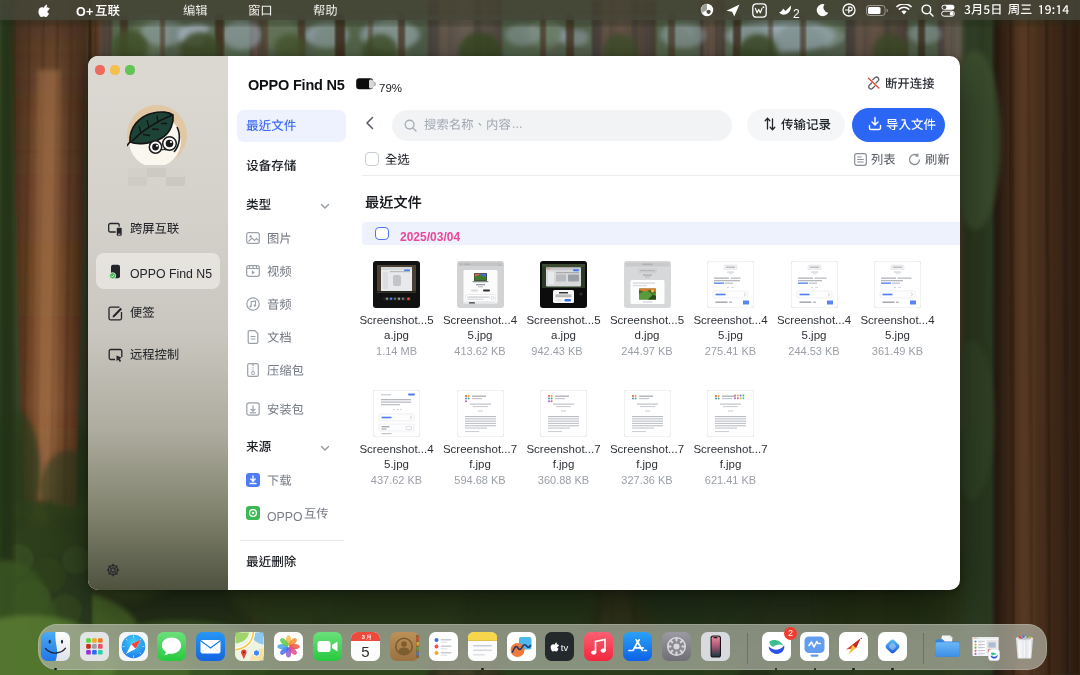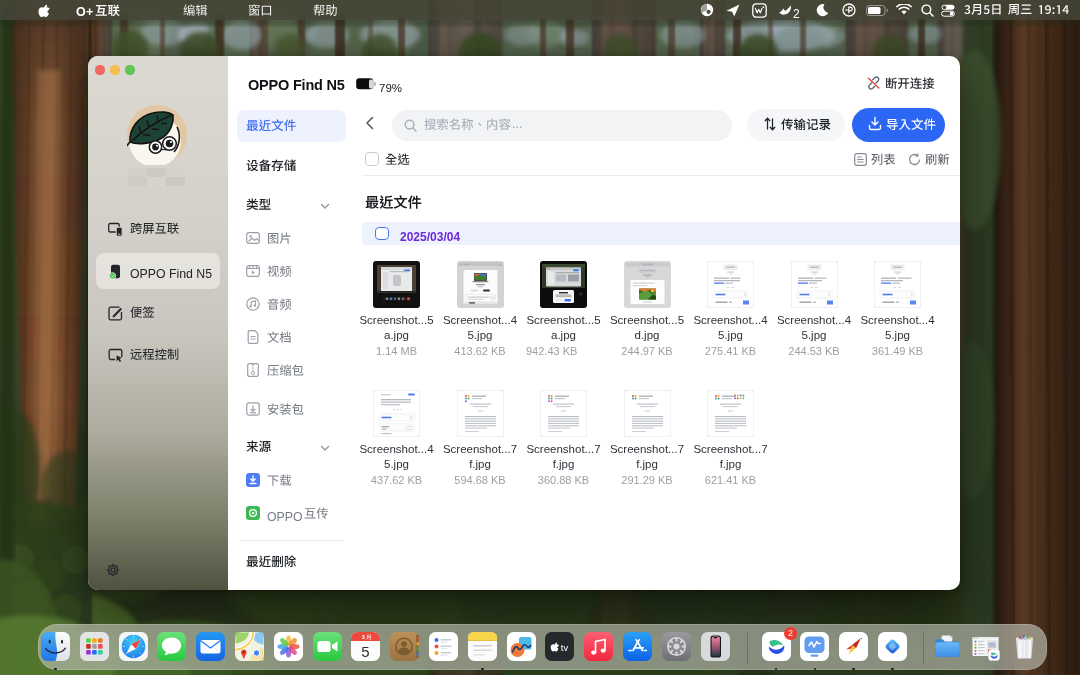--- a/index.html
+++ b/index.html
@@ -607,21 +607,21 @@
       </svg>
     </div>
     <div class="abs" style="left:274px;top:119px;width:671px;height:1px;background:#ededf0"></div>
     <div style="position:absolute;left:277px;top:139px;">
       <svg width="56.8" height="16" viewBox="0 0 56.8 16">
         <path fill="#17191d" d="M0.8 5.8Q0.8 5.8 1.3 5.8Q1.8 5.8 2.7 5.8Q3.6 5.8 4.8 5.8Q5.9 5.8 7.1 5.8Q8.3 5.8 9.4 5.8Q10.5 5.8 11.4 5.8Q12.3 5.8 12.9 5.8Q13.4 5.8 13.4 5.8Q13.4 5.8 13.4 6Q13.4 6.2 13.4 6.4Q13.4 6.7 13.4 6.9Q13.4 7 13.4 7Q13.4 7 12.9 7Q12.3 7 11.4 7Q10.5 7 9.4 7Q8.3 7 7.1 7Q5.9 7 4.8 7Q3.6 7 2.7 7Q1.8 7 1.3 7Q0.8 7 0.8 7Q0.8 7 0.8 6.9Q0.8 6.7 0.8 6.4Q0.8 6.2 0.8 6Q0.8 5.8 0.8 5.8ZM7.3 7.7Q7.3 7.7 7.7 7.7Q8 7.7 8.6 7.7Q9.1 7.7 9.7 7.7Q10.3 7.7 10.9 7.7Q11.4 7.7 11.7 7.7Q12.1 7.7 12.1 7.7Q12.1 7.7 12.1 7.9Q12.1 8 12.1 8.3Q12.1 8.5 12.1 8.7Q12.1 8.8 12.1 8.8Q12.1 8.8 11.7 8.8Q11.4 8.8 10.9 8.8Q10.3 8.8 9.7 8.8Q9.1 8.8 8.6 8.8Q8 8.8 7.7 8.8Q7.3 8.8 7.3 8.8Q7.3 8.8 7.3 8.7Q7.3 8.5 7.3 8.3Q7.3 8 7.3 7.9Q7.3 7.7 7.3 7.7ZM2.9 7.7Q2.9 7.7 3.1 7.7Q3.3 7.7 3.7 7.7Q4.1 7.7 4.5 7.7Q4.9 7.7 5.3 7.7Q5.7 7.7 5.9 7.7Q6.2 7.7 6.2 7.7Q6.2 7.7 6.2 7.9Q6.2 8 6.2 8.3Q6.2 8.5 6.2 8.7Q6.2 8.8 6.2 8.8Q6.2 8.8 5.9 8.8Q5.7 8.8 5.3 8.8Q4.9 8.8 4.5 8.8Q4.1 8.8 3.7 8.8Q3.3 8.8 3.1 8.8Q2.9 8.8 2.9 8.8Q2.9 8.8 2.9 8.7Q2.9 8.5 2.9 8.3Q2.9 8 2.9 7.9Q2.9 7.7 2.9 7.7ZM2.9 9.5Q2.9 9.5 3.1 9.5Q3.3 9.5 3.7 9.5Q4.1 9.5 4.5 9.5Q4.9 9.5 5.3 9.5Q5.7 9.5 5.9 9.5Q6.2 9.5 6.2 9.5Q6.2 9.5 6.2 9.6Q6.2 9.8 6.2 10Q6.2 10.2 6.2 10.4Q6.2 10.6 6.2 10.6Q6.2 10.6 5.9 10.6Q5.7 10.6 5.3 10.6Q4.9 10.6 4.5 10.6Q4.1 10.6 3.7 10.6Q3.3 10.6 3.1 10.6Q2.9 10.6 2.9 10.6Q2.9 10.6 2.9 10.4Q2.9 10.2 2.9 10Q2.9 9.8 2.9 9.6Q2.9 9.5 2.9 9.5ZM8.9 8.4Q9.5 9.9 10.8 10.9Q12 12 13.8 12.4Q13.6 12.6 13.3 13Q13.1 13.3 12.9 13.6Q11 13 9.7 11.8Q8.4 10.5 7.7 8.7Q7.7 8.7 7.9 8.7Q8 8.6 8.3 8.6Q8.5 8.5 8.7 8.5Q8.9 8.4 8.9 8.4ZM11.6 7.7Q11.6 7.7 11.8 7.7Q11.9 7.7 11.9 7.7Q11.9 7.7 12 7.7Q12.2 7.6 12.2 7.6Q12.2 7.6 12.3 7.7Q12.4 7.7 12.6 7.8Q12.8 7.9 13 7.9Q13.1 8 13.1 8Q12.7 9.5 11.9 10.6Q11.1 11.7 10 12.5Q8.9 13.2 7.6 13.7Q7.5 13.4 7.3 13.1Q7 12.7 6.8 12.5Q7.6 12.2 8.4 11.8Q9.2 11.4 9.8 10.8Q10.4 10.2 10.9 9.5Q11.4 8.7 11.6 7.9Q11.6 7.9 11.6 7.8Q11.6 7.7 11.6 7.7ZM0.6 11.7Q1.4 11.6 2.3 11.5Q3.3 11.4 4.3 11.3Q5.4 11.2 6.4 11.1Q6.4 11.1 6.4 11.3Q6.4 11.5 6.4 11.7Q6.4 12 6.4 12.1Q6.5 12.3 6.5 12.3Q4.9 12.5 3.4 12.7Q1.9 12.9 0.7 13Q0.7 13 0.7 12.8Q0.7 12.6 0.7 12.3Q0.7 12.1 0.6 11.9Q0.6 11.7 0.6 11.7ZM5.4 6.2Q5.4 6.2 5.6 6.2Q5.9 6.2 6.1 6.2Q6.4 6.2 6.6 6.2Q6.8 6.2 6.8 6.2Q6.8 6.2 6.8 6.6Q6.8 7 6.8 7.7Q6.8 8.4 6.8 9.2Q6.8 10 6.8 10.8Q6.8 11.6 6.8 12.2Q6.8 12.9 6.8 13.3Q6.8 13.7 6.8 13.7Q6.8 13.7 6.6 13.7Q6.4 13.7 6.1 13.7Q5.9 13.7 5.6 13.7Q5.4 13.7 5.4 13.7Q5.4 13.7 5.4 13.3Q5.4 12.9 5.4 12.2Q5.4 11.6 5.4 10.8Q5.4 10 5.4 9.2Q5.4 8.4 5.4 7.7Q5.4 7 5.4 6.6Q5.4 6.2 5.4 6.2ZM1.9 6.2Q1.9 6.2 2.1 6.2Q2.3 6.2 2.6 6.2Q2.9 6.2 3.1 6.2Q3.3 6.2 3.3 6.2Q3.3 6.2 3.3 6.7Q3.3 7.1 3.3 7.8Q3.3 8.4 3.3 9.2Q3.3 9.9 3.3 10.6Q3.3 11.3 3.3 11.7Q3.3 12.1 3.3 12.1Q3.3 12.1 3.1 12.1Q2.9 12.1 2.6 12.1Q2.3 12.1 2.1 12.1Q1.9 12.1 1.9 12.1Q1.9 12.1 1.9 11.7Q1.9 11.3 1.9 10.6Q1.9 9.9 1.9 9.2Q1.9 8.4 1.9 7.8Q1.9 7.1 1.9 6.7Q1.9 6.2 1.9 6.2ZM4.3 2.6Q4.3 2.6 4.6 2.6Q4.9 2.6 5.4 2.6Q5.9 2.6 6.5 2.6Q7.1 2.6 7.7 2.6Q8.3 2.6 8.8 2.6Q9.3 2.6 9.6 2.6Q9.9 2.6 9.9 2.6Q9.9 2.6 9.9 2.7Q9.9 2.9 9.9 3.1Q9.9 3.3 9.9 3.4Q9.9 3.6 9.9 3.6Q9.9 3.6 9.6 3.6Q9.3 3.6 8.8 3.6Q8.3 3.6 7.7 3.6Q7.1 3.6 6.5 3.6Q5.9 3.6 5.4 3.6Q4.9 3.6 4.6 3.6Q4.3 3.6 4.3 3.6Q4.3 3.6 4.3 3.4Q4.3 3.3 4.3 3.1Q4.3 2.9 4.3 2.7Q4.3 2.6 4.3 2.6ZM4.3 4.2Q4.3 4.2 4.6 4.2Q4.9 4.2 5.4 4.2Q5.9 4.2 6.5 4.2Q7.1 4.2 7.7 4.2Q8.3 4.2 8.8 4.2Q9.3 4.2 9.6 4.2Q9.9 4.2 9.9 4.2Q9.9 4.2 9.9 4.3Q9.9 4.5 9.9 4.7Q9.9 4.9 9.9 5Q9.9 5.2 9.9 5.2Q9.9 5.2 9.6 5.2Q9.3 5.2 8.8 5.2Q8.3 5.2 7.7 5.2Q7.1 5.2 6.5 5.2Q5.9 5.2 5.4 5.2Q4.9 5.2 4.6 5.2Q4.3 5.2 4.3 5.2Q4.3 5.2 4.3 5Q4.3 4.9 4.3 4.7Q4.3 4.5 4.3 4.3Q4.3 4.2 4.3 4.2ZM2.3 0.9Q2.3 0.9 2.8 0.9Q3.2 0.9 3.9 0.9Q4.6 0.9 5.4 0.9Q6.3 0.9 7.2 0.9Q8.2 0.9 9 0.9Q9.9 0.9 10.6 0.9Q11.3 0.9 11.7 0.9Q12.1 0.9 12.1 0.9Q12.1 0.9 12.1 1.3Q12.1 1.6 12.1 2.1Q12.1 2.6 12.1 3.2Q12.1 3.8 12.1 4.3Q12.1 4.8 12.1 5.1Q12.1 5.4 12.1 5.4Q12.1 5.4 11.9 5.4Q11.8 5.4 11.6 5.4Q11.3 5.4 11.1 5.4Q10.9 5.4 10.7 5.4Q10.6 5.4 10.6 5.4Q10.6 5.4 10.6 5.2Q10.6 5 10.6 4.6Q10.6 4.2 10.6 3.8Q10.6 3.3 10.6 2.9Q10.6 2.5 10.6 2.3Q10.6 2.1 10.6 2.1Q10.6 2.1 10.2 2.1Q9.8 2.1 9.2 2.1Q8.6 2.1 7.9 2.1Q7.2 2.1 6.5 2.1Q5.8 2.1 5.2 2.1Q4.6 2.1 4.2 2.1Q3.8 2.1 3.8 2.1Q3.8 2.1 3.8 2.3Q3.8 2.5 3.8 2.9Q3.8 3.3 3.8 3.7Q3.8 4.2 3.8 4.6Q3.8 5 3.8 5.2Q3.8 5.4 3.8 5.4Q3.8 5.4 3.7 5.4Q3.5 5.4 3.3 5.4Q3.1 5.4 2.9 5.4Q2.6 5.4 2.5 5.4Q2.3 5.4 2.3 5.4Q2.3 5.4 2.3 5.1Q2.3 4.8 2.3 4.3Q2.3 3.8 2.3 3.2Q2.3 2.6 2.3 2.1Q2.3 1.6 2.3 1.3Q2.3 0.9 2.3 0.9Z M15.2 8.4Q15.2 8.4 15.2 8.3Q15.2 8.2 15.2 8Q15.2 7.8 15.2 7.7Q15.2 7.5 15.2 7.5Q15.2 7.5 15.3 7.4Q15.5 7.4 15.6 7.3Q15.7 7.3 15.7 7.3Q15.7 7.3 15.9 7.3Q16.1 7.3 16.4 7.3Q16.7 7.3 17 7.3Q17.3 7.3 17.5 7.3Q17.7 7.3 17.7 7.3Q17.7 7.3 17.7 7.4Q17.7 7.6 17.7 7.8Q17.7 8.1 17.7 8.3Q17.7 8.4 17.7 8.4Q17.7 8.4 17.5 8.4Q17.2 8.4 16.8 8.4Q16.5 8.4 16.1 8.4Q15.7 8.4 15.5 8.4Q15.2 8.4 15.2 8.4ZM15.2 8.4Q15.2 8.4 15.1 8.3Q15.1 8.1 15 7.9Q15 7.7 14.9 7.6Q14.9 7.4 14.9 7.4Q15.2 7.1 15.5 6.6Q15.9 6.1 16.3 5.6Q16.7 5.1 17 4.6Q17.3 4.2 17.5 3.9Q17.5 3.9 17.5 3.9Q17.5 3.8 17.5 3.8Q17.5 3.8 17.6 3.8Q17.7 3.8 17.8 3.7Q17.9 3.7 17.9 3.7Q17.9 3.7 18 3.8Q18.2 3.9 18.4 4Q18.6 4.1 18.7 4.1Q18.9 4.2 18.9 4.2Q18.6 4.5 18.3 5Q17.9 5.5 17.6 6Q17.2 6.5 16.8 7Q16.5 7.5 16.2 7.8Q16.2 7.8 16.1 7.9Q15.9 7.9 15.7 8Q15.5 8.1 15.4 8.2Q15.2 8.4 15.2 8.4ZM14.8 3.8Q14.8 3.8 15.1 3.8Q15.4 3.8 15.9 3.8Q16.3 3.8 16.7 3.8Q17.2 3.8 17.5 3.8Q17.8 3.8 17.8 3.8Q17.8 3.8 17.8 4Q17.8 4.1 17.8 4.4Q17.8 4.6 17.8 4.8Q17.8 5 17.8 5Q17.8 5 17.5 5Q17.2 5 16.7 5Q16.3 5 15.9 5Q15.4 5 15.1 5Q14.8 5 14.8 5Q14.8 5 14.8 4.8Q14.8 4.6 14.8 4.4Q14.8 4.1 14.8 4Q14.8 3.8 14.8 3.8ZM20.8 4.6Q20.8 4.6 21.2 4.6Q21.6 4.6 22.2 4.6Q22.8 4.6 23.5 4.6Q24.3 4.6 25 4.6Q25.7 4.6 26.3 4.6Q27 4.6 27.3 4.6Q27.7 4.6 27.7 4.6Q27.7 4.6 27.7 4.8Q27.7 5 27.7 5.3Q27.7 5.6 27.7 5.8Q27.7 6 27.7 6Q27.7 6 27.3 6Q27 6 26.3 6Q25.7 6 25 6Q24.3 6 23.5 6Q22.8 6 22.2 6Q21.6 6 21.2 6Q20.8 6 20.8 6Q20.8 6 20.8 5.8Q20.8 5.6 20.8 5.3Q20.8 5 20.8 4.8Q20.8 4.6 20.8 4.6ZM23.8 5.2Q23.8 5.2 24 5.2Q24.1 5.2 24.4 5.2Q24.6 5.2 24.8 5.2Q25.1 5.2 25.2 5.2Q25.4 5.2 25.4 5.2Q25.4 5.2 25.4 5.5Q25.4 5.9 25.4 6.4Q25.4 7 25.4 7.7Q25.4 8.3 25.4 9Q25.4 9.7 25.4 10.3Q25.4 10.8 25.4 11.2Q25.4 11.5 25.4 11.5Q25.4 11.5 25.2 11.5Q25.1 11.5 24.8 11.5Q24.6 11.5 24.4 11.5Q24.1 11.5 24 11.5Q23.8 11.5 23.8 11.5Q23.8 11.5 23.8 11.2Q23.8 10.8 23.8 10.3Q23.8 9.7 23.8 9Q23.8 8.3 23.8 7.7Q23.8 7 23.8 6.4Q23.8 5.9 23.8 5.5Q23.8 5.2 23.8 5.2ZM20.1 1.4Q20.1 1.4 20.2 1.4Q20.4 1.4 20.6 1.4Q20.9 1.4 21.1 1.4Q21.3 1.4 21.5 1.4Q21.6 1.4 21.6 1.4Q21.6 1.4 21.6 1.8Q21.6 2.1 21.6 2.5Q21.6 3 21.6 3.4Q21.6 3.9 21.6 4.2Q21.6 4.5 21.6 4.5Q21.6 5.3 21.6 6.2Q21.5 7.1 21.3 8Q21.2 8.9 20.8 9.8Q20.5 10.6 20 11.3Q19.9 11.2 19.6 11Q19.4 10.8 19.1 10.7Q18.9 10.5 18.7 10.4Q19.3 9.5 19.6 8.5Q19.9 7.5 20 6.4Q20.1 5.4 20.1 4.5Q20.1 4.5 20.1 4.2Q20.1 3.9 20.1 3.4Q20.1 3 20.1 2.5Q20.1 2.1 20.1 1.8Q20.1 1.4 20.1 1.4ZM26.3 0.6Q26.3 0.6 26.4 0.8Q26.5 0.9 26.7 1Q26.9 1.2 27.1 1.4Q27.3 1.5 27.4 1.7Q27.5 1.8 27.5 1.8Q26.6 2.1 25.4 2.3Q24.2 2.5 22.9 2.6Q21.7 2.7 20.5 2.7Q20.5 2.4 20.3 2.1Q20.2 1.7 20.1 1.4Q20.9 1.4 21.8 1.3Q22.7 1.3 23.5 1.2Q24.3 1.1 25 0.9Q25.7 0.8 26.3 0.6ZM15.2 1.2Q15.2 1.2 15.4 1.1Q15.6 1 15.8 0.8Q16 0.7 16.2 0.6Q16.4 0.5 16.4 0.5Q16.9 1 17.5 1.6Q18 2.2 18.3 2.6Q18.3 2.6 18.2 2.7Q18.1 2.8 17.9 2.9Q17.7 3 17.6 3.2Q17.4 3.3 17.3 3.4Q17.1 3.5 17.1 3.5Q16.9 3.2 16.6 2.8Q16.3 2.4 15.9 1.9Q15.6 1.5 15.2 1.2ZM17.7 10Q18.1 11 18.8 11.4Q19.5 11.9 20.5 12Q21.5 12.2 22.8 12.2Q23.6 12.2 24.5 12.2Q25.5 12.1 26.4 12.1Q27.4 12 28.2 12Q28.1 12.1 28 12.4Q27.9 12.6 27.8 12.9Q27.7 13.2 27.7 13.4Q27 13.4 26.1 13.5Q25.3 13.5 24.5 13.5Q23.6 13.5 22.8 13.5Q21.6 13.5 20.6 13.4Q19.6 13.3 18.9 13Q18.2 12.7 17.6 12.1Q17.1 11.5 16.7 10.5Q16.7 10.5 16.8 10.4Q17 10.3 17.2 10.3Q17.4 10.2 17.5 10.1Q17.7 10 17.7 10ZM17.5 7.3Q17.5 7.3 17.6 7.3Q17.7 7.3 17.8 7.3Q17.9 7.3 17.9 7.3Q17.9 7.3 18 7.2Q18.1 7.2 18.1 7.2Q18.1 7.2 18.3 7.3Q18.4 7.3 18.5 7.4Q18.7 7.4 18.8 7.4Q18.9 7.5 18.9 7.5Q18.5 9.8 17.6 11.4Q16.7 12.9 15.5 13.8Q15.4 13.6 15.2 13.4Q15 13.2 14.8 13Q14.6 12.8 14.5 12.7Q15.7 12 16.5 10.7Q17.2 9.4 17.5 7.5Q17.5 7.5 17.5 7.4Q17.5 7.3 17.5 7.3Z M39.9 4Q39.1 6.6 37.7 8.5Q36.3 10.4 34.3 11.6Q32.3 12.9 29.7 13.7Q29.6 13.5 29.5 13.3Q29.3 13 29.1 12.7Q28.9 12.5 28.8 12.3Q31.3 11.6 33.2 10.5Q35.1 9.4 36.3 7.7Q37.6 6 38.4 3.6ZM32.6 3.7Q33.3 5.8 34.7 7.5Q36 9.2 37.9 10.4Q39.8 11.6 42.3 12.2Q42.1 12.4 41.9 12.6Q41.7 12.9 41.5 13.1Q41.3 13.4 41.2 13.6Q38.6 12.9 36.7 11.6Q34.8 10.3 33.4 8.4Q32.1 6.5 31.2 4.1ZM42 2.9V4.4H29.1V2.9ZM35.9 0.3Q36.2 0.8 36.5 1.5Q36.8 2.1 36.9 2.5L35.2 3Q35.1 2.6 34.8 2Q34.6 1.3 34.3 0.8Z M52.5 0.7V13.7H51V0.7ZM50 1.5Q49.9 2.5 49.6 3.5Q49.3 4.4 48.9 5.2Q48.6 6.1 48.2 6.7Q48.1 6.6 47.8 6.5Q47.6 6.3 47.3 6.2Q47.1 6 46.9 6Q47.3 5.4 47.6 4.6Q47.9 3.9 48.2 3Q48.4 2.1 48.6 1.2ZM55.6 3.3V4.8H48.6L49 3.3ZM56.3 7.4V8.9H47.1V7.4ZM47.6 1Q47.1 2.2 46.5 3.4Q45.9 4.6 45.2 5.6Q44.5 6.7 43.7 7.5Q43.7 7.3 43.5 7Q43.4 6.7 43.2 6.4Q43 6.1 42.9 6Q43.6 5.3 44.2 4.4Q44.8 3.5 45.3 2.5Q45.8 1.6 46.1 0.5ZM44.7 13.7V4.4L46.2 2.9L46.2 2.9V13.7Z"></path>
       </svg>
     </div>
     <div class="abs" style="left:274px;top:166px;width:671px;height:23px;border-radius:4px;background:#eef2fd"></div>
     <div class="abs" style="left:287px;top:170.5px;width:13.5px;height:13.5px;border-radius:4px;border:1.5px solid #4f76f2;background:#fff"></div>
-    <div style="position:absolute;left:312px;top:171px;"><span style="font-size:12px;font-weight:700;color:#6d28d9">2025/03/04</span></div>
+    <div style="position:absolute;left:312px;top:171px;"><span style="font-size:12px;font-weight:700;color:#ec4899">2025/03/04</span></div>
     <div style="position:absolute;left:285.0px;top:205px;width:47px;height:47px;">
       <svg width="47" height="47" viewBox="0 0 47 47">
         <rect width="47" height="47" rx="3" fill="#111"></rect>
 <rect x="4" y="4" width="39" height="28" fill="#4a4034"></rect>
 <rect x="8" y="6" width="31" height="24" fill="#e8e9ea"></rect>
         <rect x="8" y="6" width="31" height="3" fill="#d6d7d9"></rect>
 <rect x="10" y="11" width="5" height="17" fill="#dcdde0"></rect>
         <rect x="20" y="14" width="8" height="11" rx="2" fill="#c2c4c8"></rect>
 <rect x="31" y="8.5" width="6" height="2.5" rx="1" fill="#3f7bf0"></rect>
         <rect x="17" y="10" width="20" height="1.2" fill="#b8babc"></rect>
@@ -685,21 +685,21 @@
 <rect x="13" y="29" width="21" height="13" rx="1.5" fill="#f8f8f9"></rect>
 <rect x="19" y="31" width="9" height="1.5" fill="#333"></rect>
         <rect x="15.5" y="33.6" width="16" height="1" fill="#999"></rect>
         <rect x="15.5" y="35.2" width="16" height="1" fill="#aaa"></rect>
 <rect x="16" y="38" width="6.5" height="2.4" rx="1.2" fill="#e8e9eb"></rect>
         <rect x="24.5" y="38" width="6.5" height="2.4" rx="1.2" fill="#3c6ef2"></rect>
 <circle cx="41" cy="33" r="1.6" fill="#2f2f2f"></circle>
       </svg>
     </div>
     <div style="position:absolute;left:433.5px;top:257px;width:84px;height:30px;text-align:center;font-size:11.5px;color:#2e3238;line-height:15px;">Screenshot...5<br>a.jpg</div>
-    <div style="position:absolute;left:438px;top:289px;width:84px;height:14px;font-size:11px;color:#9ba0a7;">942.43 KB</div>
+    <div style="position:absolute;left:427px;top:289px;width:84px;height:14px;text-align:center;font-size:11px;color:#9ba0a7;">942.43 KB</div>
     <div style="position:absolute;left:535.5px;top:205px;width:47px;height:47px;">
       <svg width="47" height="47" viewBox="0 0 47 47">
         <rect width="47" height="47" rx="3" fill="#d7d8d9"></rect>
 <rect x="1.5" y="1.5" width="44" height="4" fill="#c9cacc"></rect>
         <rect x="18" y="2.5" width="11" height="1.8" rx="0.9" fill="#b2b3b5"></rect>
 <rect x="14" y="7.5" width="19" height="5" rx="1" fill="#cfd0d2"></rect>
         <rect x="16" y="9" width="15" height="1.2" fill="#b5b6b8"></rect>
 <rect x="19" y="13.5" width="9" height="1.2" fill="#a8a9ab"></rect>
         <rect x="21" y="15.6" width="5" height="1" fill="#b8b9bb"></rect>
 <rect x="6.5" y="19" width="34" height="24" rx="1.5" fill="#fdfdfd"></rect>
@@ -876,21 +876,21 @@
 <rect x="8" y="26" width="31" height="1.1" fill="#b8bcc2"></rect>
         <rect x="8" y="28.3" width="31" height="1.1" fill="#bcc0c6"></rect>
 <rect x="8" y="30.6" width="31" height="1.1" fill="#b8bcc2"></rect>
         <rect x="8" y="32.9" width="31" height="1.1" fill="#c0c4ca"></rect>
 <rect x="8" y="35.2" width="31" height="1.1" fill="#bcc0c6"></rect>
         <rect x="8" y="37.5" width="22" height="1.1" fill="#c4c8ce"></rect>
 <rect x="8" y="41" width="14" height="1" fill="#ccd0d6"></rect>
       </svg>
     </div>
     <div style="position:absolute;left:517.0px;top:386px;width:84px;height:30px;text-align:center;font-size:11.5px;color:#2e3238;line-height:15px;">Screenshot...7<br>f.jpg</div>
-    <div style="position:absolute;left:517.0px;top:418px;width:84px;height:14px;text-align:center;font-size:11px;color:#9ba0a7;">291.29 KB</div>
+    <div style="position:absolute;left:517.0px;top:418px;width:84px;height:14px;text-align:center;font-size:11px;color:#9ba0a7;">327.36 KB</div>
     <div style="position:absolute;left:619.0px;top:334px;width:47px;height:47px;">
       <svg width="47" height="47" viewBox="0 0 47 47">
         <rect width="47" height="47" rx="3" fill="#fff" stroke="#e4e5e8" stroke-width="1"></rect>
 <circle cx="9.0" cy="6.0" r="1" fill="#e05a3a"></circle>
         <circle cx="11.6" cy="6.0" r="1" fill="#e8a03a"></circle>
         <circle cx="9.0" cy="8.6" r="1" fill="#4a8ae0"></circle>
         <circle cx="11.6" cy="8.6" r="1" fill="#5ab05a"></circle>
         <circle cx="28.0" cy="5.5" r="1" fill="#e05a3a"></circle>
         <circle cx="30.8" cy="5.5" r="1" fill="#e8a03a"></circle>
         <circle cx="33.6" cy="5.5" r="1" fill="#4a8ae0"></circle>

